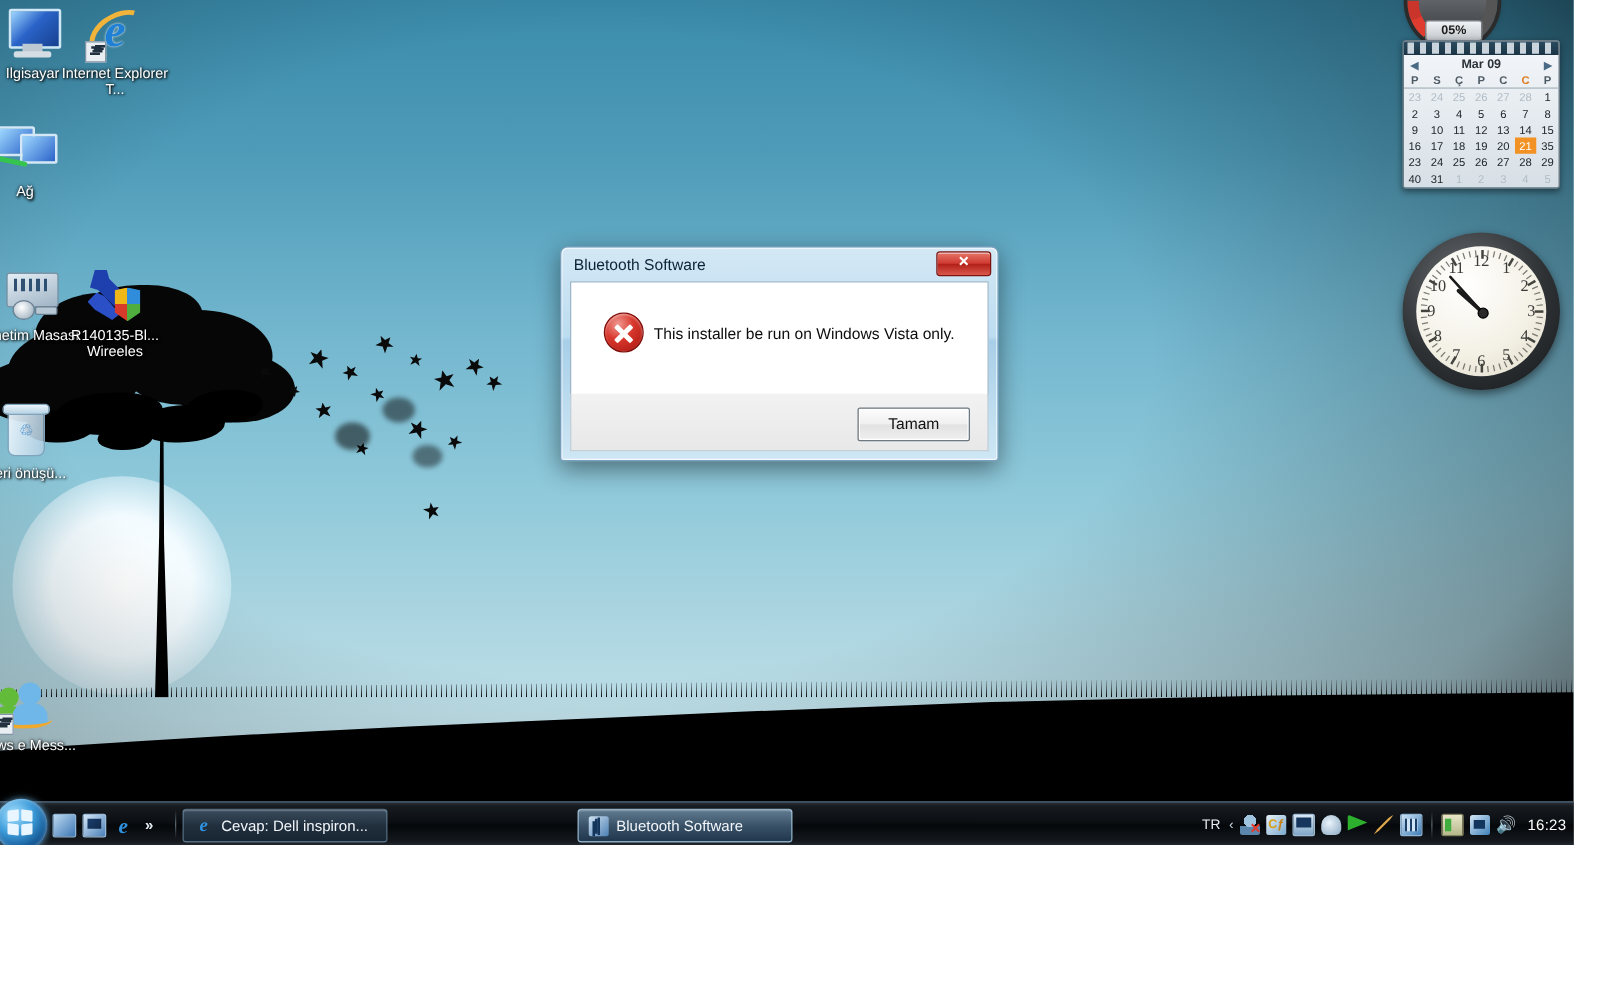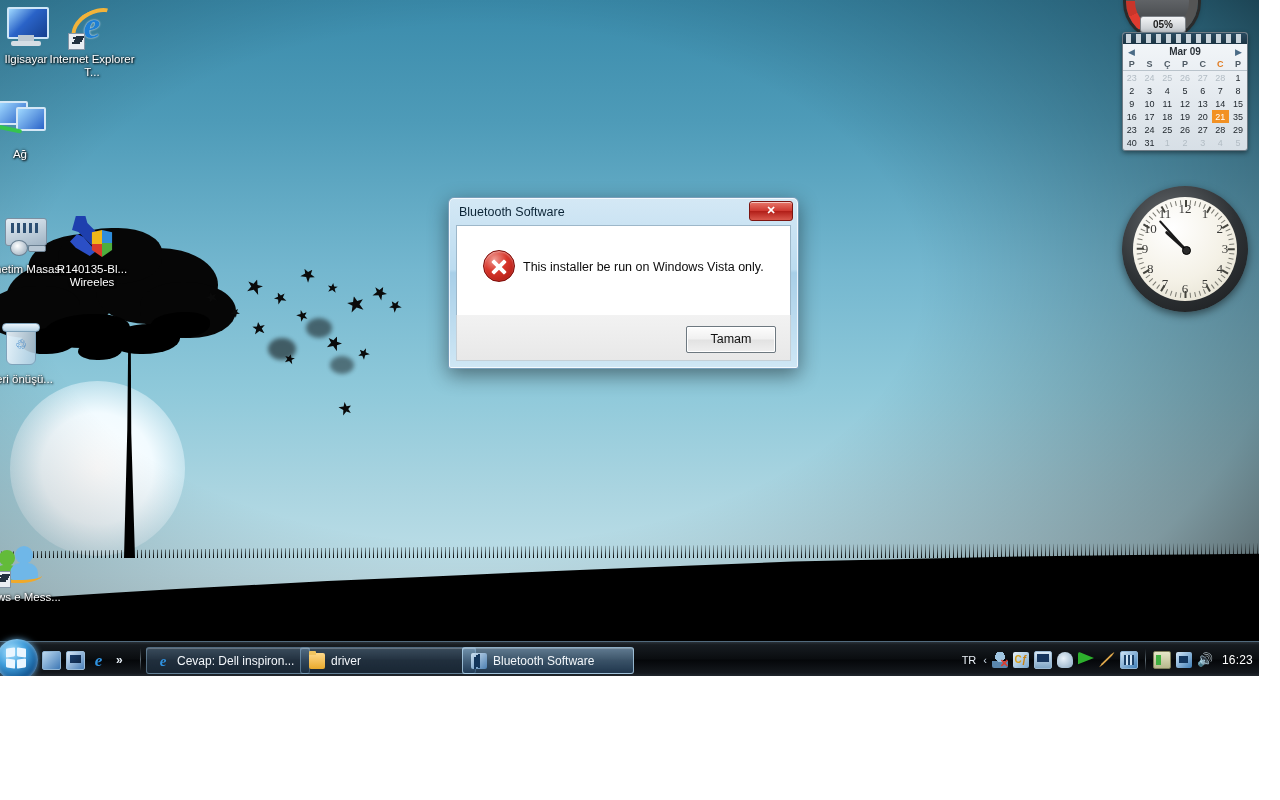--- a/index.html
+++ b/index.html
@@ -525,24 +525,20 @@
       <div class="ql ql-switch"></div>
       <div class="ql ql-ie">e</div>
       <div class="ql-chev">»</div>
     </div>
     <div id="ql-divider"></div>
 
     <div class="tbtn" style="left:146px;width:146px;">
       <span class="tico tico-ie">e</span>
       <span class="tlbl">Cevap: Dell inspiron...</span>
     </div>
-    <div class="tbtn" style="left:300px;width:158px;">
-      <span class="tico tico-folder"></span>
-      <span class="tlbl">driver</span>
-    </div>
     <div class="tbtn active" style="left:462px;width:154px;">
       <span class="tico tico-bt"></span>
       <span class="tlbl">Bluetooth Software</span>
     </div>
 
     <div id="tray">
       <span id="tray-lang">TR</span>
       <span id="tray-chev">‹</span>
 
       <span class="tray-ico" style="background:radial-gradient(circle at 50% 30%,#9fc4e0 0 5px,transparent 5px),linear-gradient(to bottom,transparent 55%,#5b87ad 55%);">

